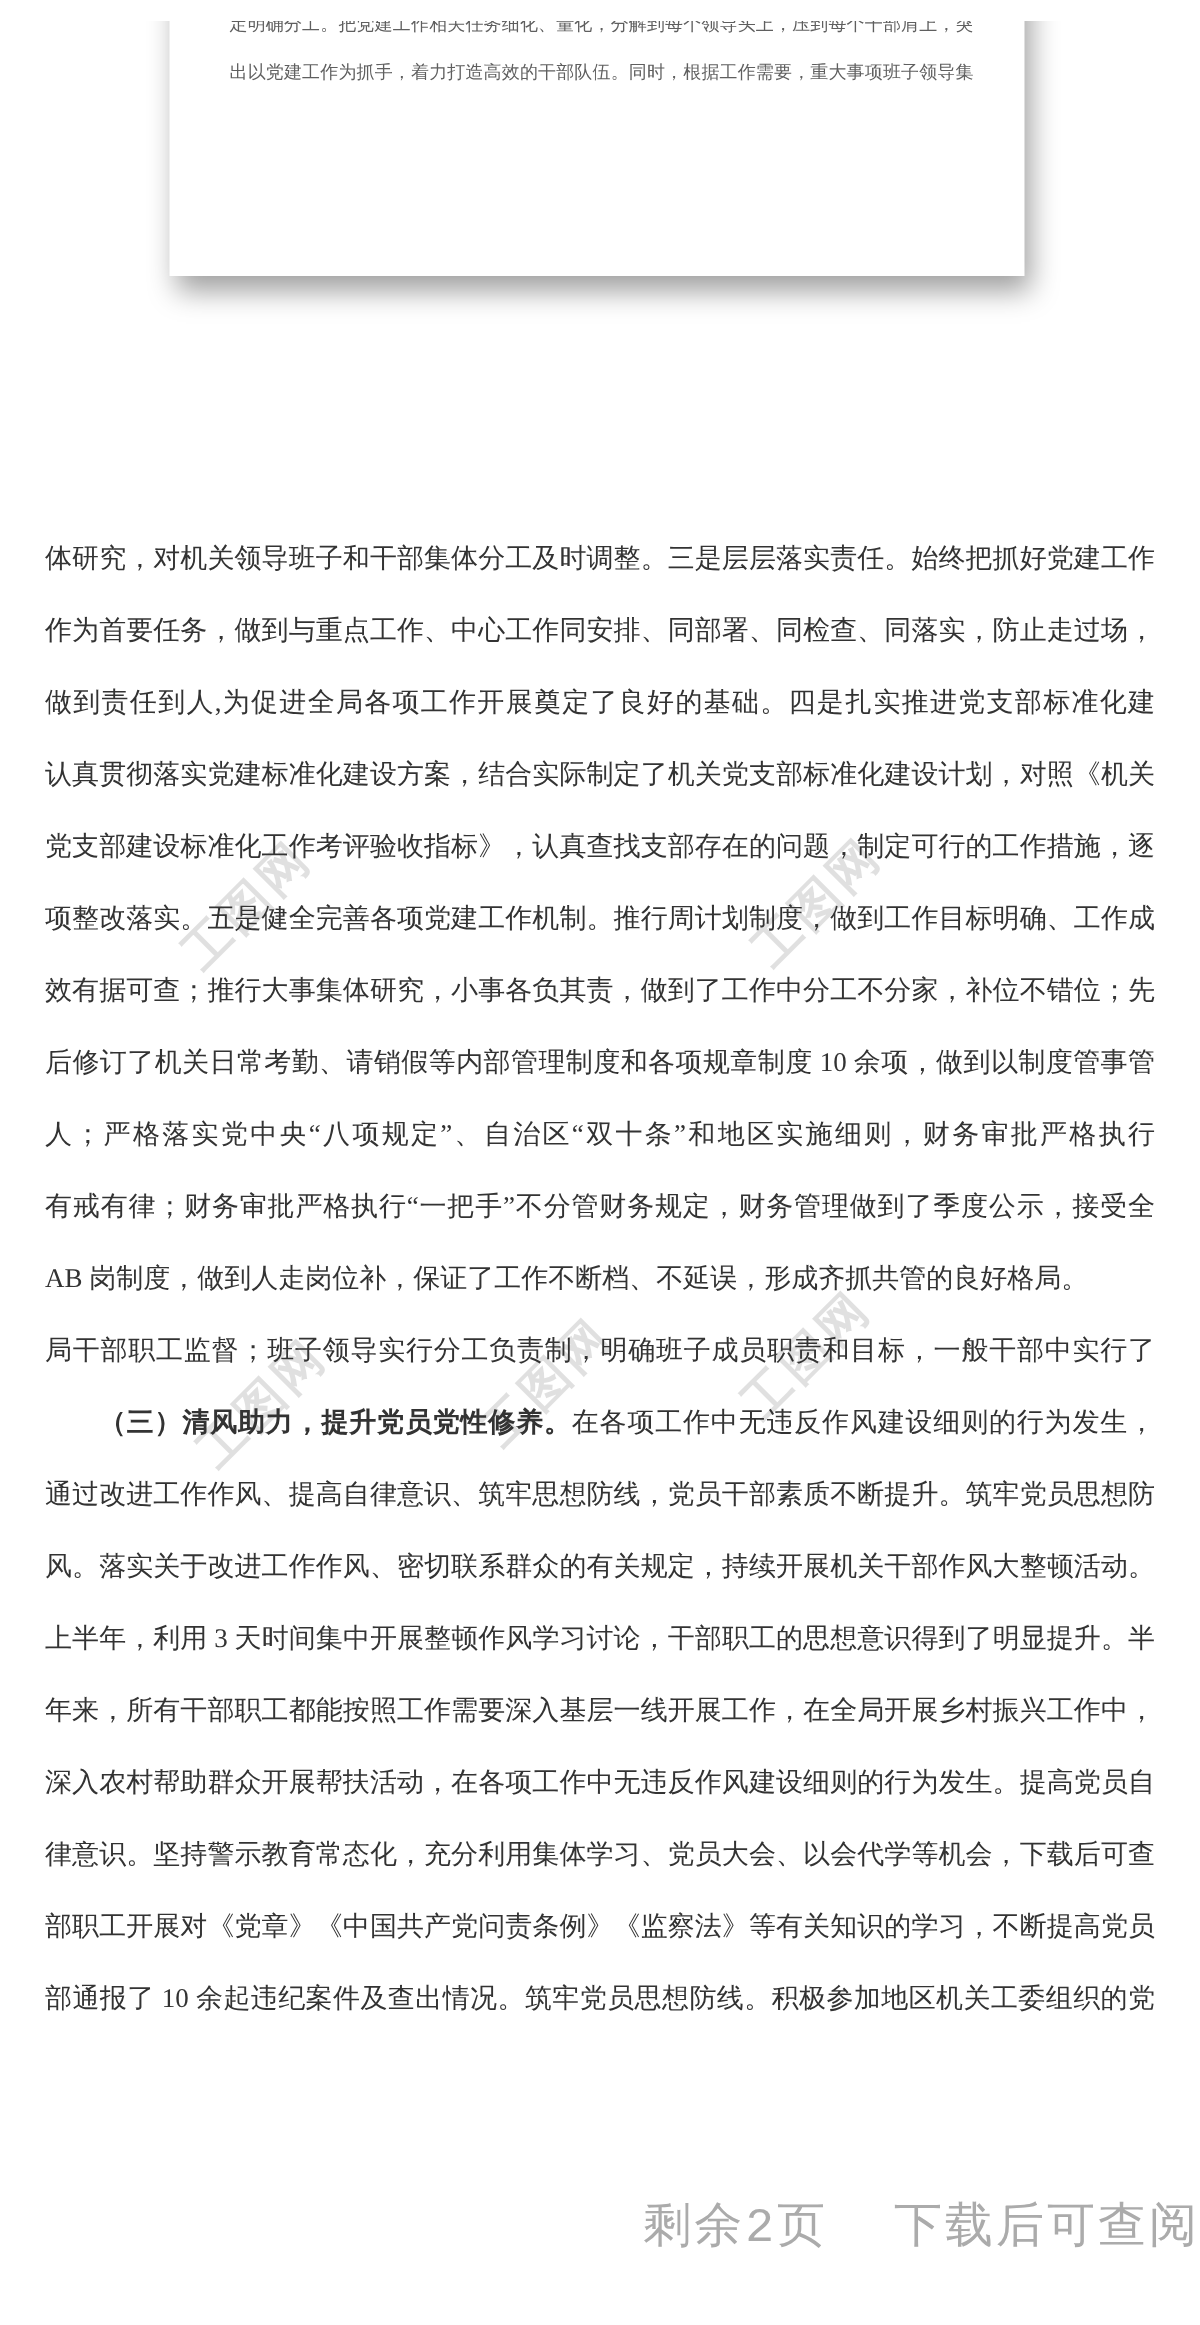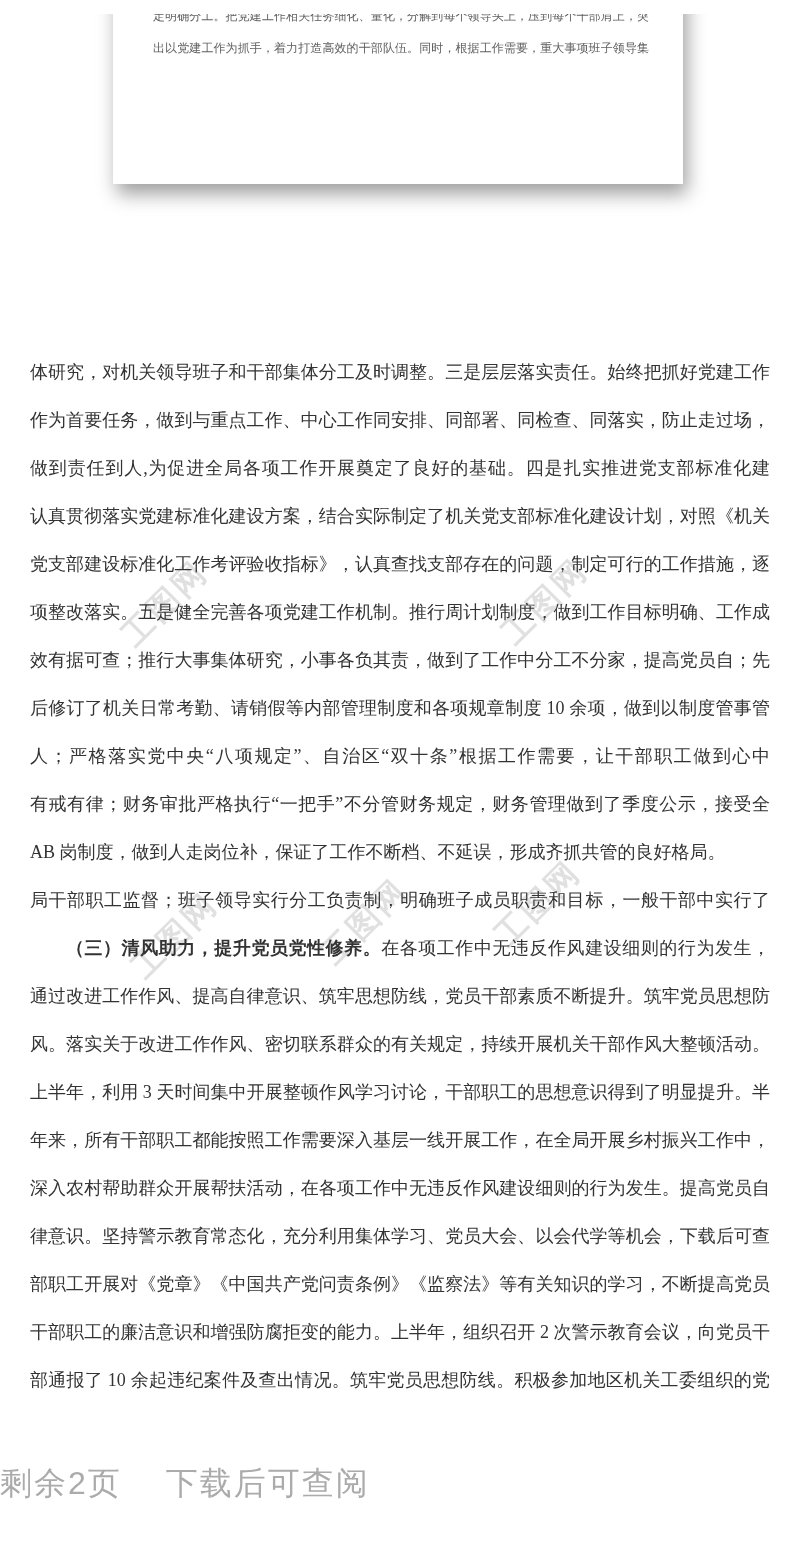--- a/index.html
+++ b/index.html
@@ -70,24 +70,24 @@
   .doc-body .line.no-fill { text-align-last: left; }
   .doc-body .line.indent { text-indent: 2em; }
   .doc-body .seg-bold { font-weight: bold; }
 
   
   .footer-note {
     position: absolute;
     left: 0;
     right: 0;
     top: 1448px;
-    text-align: left;
+    text-align: right;
     font-size: 32px;
     color: #ababab;
-    font-family: Liberation Sans, sans-serif;
+    font-family: Liberation Mono, monospace;
     letter-spacing: 2px;
   }
   .footer-note .spacer { display: inline-block; width: 44px; }
 </style>
 </head>
 <body>
 
 <div class="stage">
 
   <div class="preview-page">
@@ -105,35 +105,34 @@
       <div class="watermark" style="left: 538px; top: 890px; color: rgba(0, 0, 0, 0.12);">工图网</div>
     </div>
 
   <div class="doc-body" id="doc-body">
       <div class="line"><span class="seg">体研究，对机关领导班子和干部集体分工及时调整。三是层层落实责任。始终把抓好党建工作</span></div>
       <div class="line"><span class="seg">作为首要任务，做到与重点工作、中心工作同安排、同部署、同检查、同落实，防止走过场，</span></div>
       <div class="line"><span class="seg">做到责任到人,为促进全局各项工作开展奠定了良好的基础。四是扎实推进党支部标准化建设。</span></div>
       <div class="line"><span class="seg">认真贯彻落实党建标准化建设方案，结合实际制定了机关党支部标准化建设计划，对照《机关</span></div>
       <div class="line"><span class="seg">党支部建设标准化工作考评验收指标》，认真查找支部存在的问题，制定可行的工作措施，逐</span></div>
       <div class="line"><span class="seg">项整改落实。五是健全完善各项党建工作机制。推行周计划制度，做到工作目标明确、工作成</span></div>
-      <div class="line"><span class="seg">效有据可查；推行大事集体研究，小事各负其责，做到了工作中分工不分家，提高党员自；先</span></div>
+      <div class="line"><span class="seg">效有据可查；推行大事集体研究，小事各负其责，做到了工作中分工不分家，补位不错位；先</span></div>
       <div class="line"><span class="seg">后修订了机关日常考勤、请销假等内部管理制度和各项规章制度 10 余项，做到以制度管事管</span></div>
-      <div class="line"><span class="seg">人；严格落实党中央“八项规定”、自治区“双十条”根据工作需要，让干部职工做到心中</span></div>
+      <div class="line"><span class="seg">人；严格落实党中央“八项规定”、自治区“双十条”和地区实施细则，财务审批严格执行</span></div>
       <div class="line"><span class="seg">有戒有律；财务审批严格执行“一把手”不分管财务规定，财务管理做到了季度公示，接受全</span></div>
       <div class="line no-fill"><span class="seg">AB 岗制度，做到人走岗位补，保证了工作不断档、不延误，形成齐抓共管的良好格局。</span></div>
       <div class="line"><span class="seg">局干部职工监督；班子领导实行分工负责制，明确班子成员职责和目标，一般干部中实行了</span></div>
       <div class="line indent"><span class="seg-bold">（三）清风助力，提升党员党性修养。</span><span class="seg">在各项工作中无违反作风建设细则的行为发生，</span></div>
       <div class="line"><span class="seg">通过改进工作作风、提高自律意识、筑牢思想防线，党员干部素质不断提升。筑牢党员思想防线</span></div>
       <div class="line"><span class="seg">风。落实关于改进工作作风、密切联系群众的有关规定，持续开展机关干部作风大整顿活动。</span></div>
       <div class="line"><span class="seg">上半年，利用 3 天时间集中开展整顿作风学习讨论，干部职工的思想意识得到了明显提升。半</span></div>
       <div class="line"><span class="seg">年来，所有干部职工都能按照工作需要深入基层一线开展工作，在全局开展乡村振兴工作中，</span></div>
       <div class="line"><span class="seg">深入农村帮助群众开展帮扶活动，在各项工作中无违反作风建设细则的行为发生。提高党员自</span></div>
       <div class="line"><span class="seg">律意识。坚持警示教育常态化，充分利用集体学习、党员大会、以会代学等机会，下载后可查阅</span></div>
       <div class="line"><span class="seg">部职工开展对《党章》《中国共产党问责条例》《监察法》等有关知识的学习，不断提高党员</span></div>
-      <div class="line"><span class="seg">干部职工的廉洁意识和增强防腐拒变的能力。上半年，组织召开 2 次警示教育会议，向党员干</span></div>
       <div class="line"><span class="seg">部通报了 10 余起违纪案件及查出情况。筑牢党员思想防线。积极参加地区机关工委组织的党</span></div>
     </div>
 
   <div class="footer-note">
     <span>剩余2页</span><span class="spacer"></span><span>下载后可查阅</span>
   </div>
 
 </div>
 
 </body></html>

